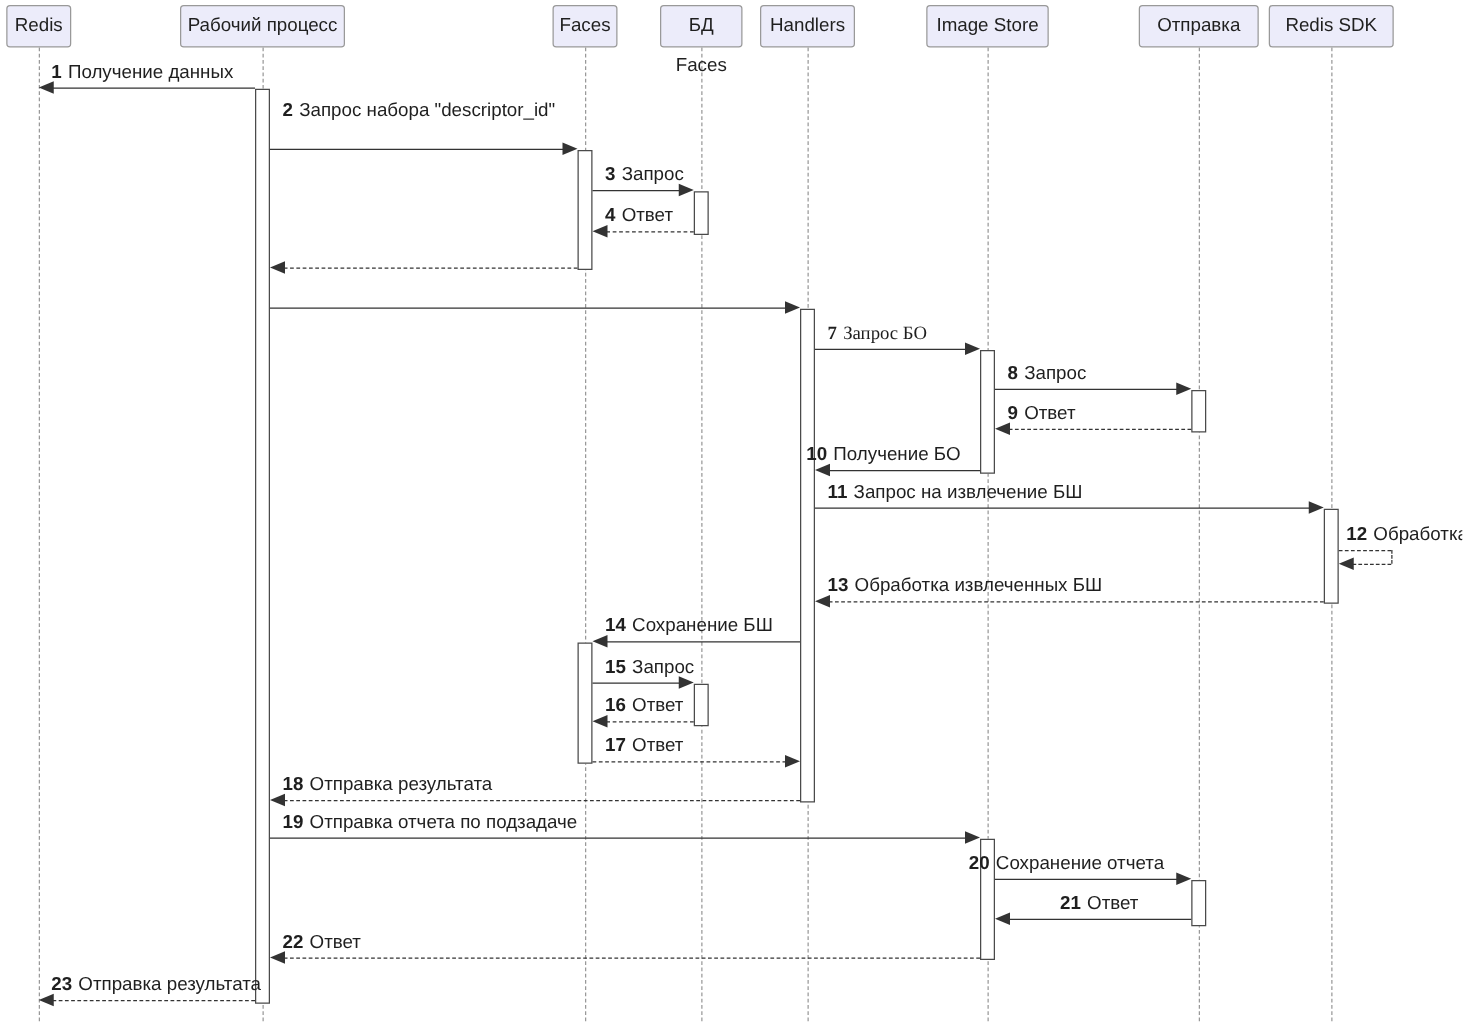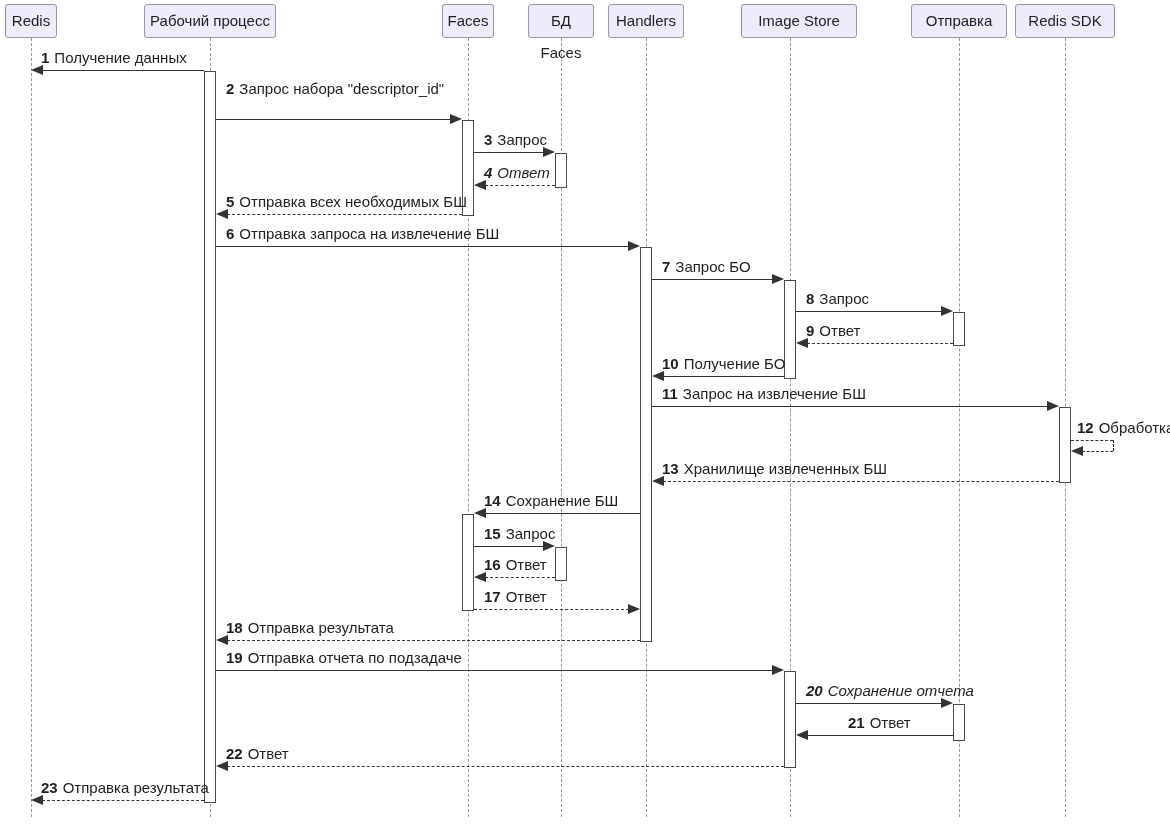--- a/index.html
+++ b/index.html
@@ -47,90 +47,88 @@
     <div class="activation" style="left: 1059px; top: 407px; height: 76px;"></div>
     <div class="activation" style="left: 462px; top: 514px; height: 97px;"></div>
     <div class="activation" style="left: 555px; top: 547px; height: 34px;"></div>
     <div class="activation" style="left: 784px; top: 671px; height: 97px;"></div>
     <div class="activation" style="left: 953px; top: 704px; height: 37px;"></div>
     <div class="pbox" style="left: 5px; width: 52px;"><span>Redis</span></div>
     <div class="pbox" style="left: 144px; width: 132px;"><span>Рабочий процесс</span></div>
     <div class="pbox" style="left: 442px; width: 52px;"><span>Faces</span></div>
     <div class="pbox" style="left: 528px; width: 66px;"><span>БД Faces</span></div>
     <div class="pbox" style="left: 608px; width: 76px;"><span>Handlers</span></div>
-    <div class="pbox" style="left: 741px; width: 116px;"><span>Image Store</span></div>
+    <div class="pbox" style="left: 741px; width: 98px;"><span>Image Store</span></div>
     <div class="pbox" style="left: 911px; width: 96px;"><span>Отправка</span></div>
     <div class="pbox" style="left: 1015px; width: 100px;"><span>Redis SDK</span></div>
     <div class="mline" style="left: 42px; top: 70px; width: 162px;"></div>
     <div class="arrow left" style="left: 31px; top: 65px;"></div>
     <div class="mlabel" style="left: 41px; top: 49px;"><b>1</b><span>Получение данных</span></div>
     <div class="mline" style="left: 216px; top: 119px; width: 235px;"></div>
     <div class="arrow right" style="left: 450px; top: 114px;"></div>
     <div class="mlabel multiline" style="left: 226px; top: 80px;">
       <b>2</b>
       <span class="lineblock">
         <span>Запрос набора "descriptor_id"</span>
       </span>
     </div>
     <div class="mline" style="left: 474px; top: 152px; width: 70px;"></div>
     <div class="arrow right" style="left: 543px; top: 147px;"></div>
     <div class="mlabel" style="left: 484px; top: 131px;"><b>3</b><span>Запрос</span></div>
     <div class="mline dashed" style="left: 485px; top: 185px; width: 70px;"></div>
     <div class="arrow left" style="left: 474px; top: 180px;"></div>
-    <div class="mlabel" style="left: 484px; top: 164px; font-style: italic;"><b>4</b><span>Ответ</span></div>
+    <div class="mlabel" style="left: 484px; top: 164px;"><b>4</b><span>Ответ</span></div>
     <div class="mline dashed" style="left: 227px; top: 214px; width: 235px;"></div>
     <div class="arrow left" style="left: 216px; top: 209px;"></div>
-    <div class="mlabel" style="left: 226px; top: 193px;"><b>5</b><span>Отправка всех необходимых БШ</span></div>
     <div class="mline" style="left: 216px; top: 246px; width: 413px;"></div>
     <div class="arrow right" style="left: 628px; top: 241px;"></div>
-    <div class="mlabel" style="left: 226px; top: 225px;"><b>6</b><span>Отправка запроса на извлечение БШ</span></div>
     <div class="mline" style="left: 652px; top: 279px; width: 121px;"></div>
     <div class="arrow right" style="left: 772px; top: 274px;"></div>
-    <div class="mlabel" style="left: 662px; top: 258px;"><b>7</b><span>Запрос БО</span></div>
+    <div class="mlabel" style="left: 662px; top: 258px; font-family: Liberation Serif, serif;"><b>7</b><span>Запрос БО</span></div>
     <div class="mline" style="left: 796px; top: 311px; width: 146px;"></div>
     <div class="arrow right" style="left: 941px; top: 306px;"></div>
     <div class="mlabel" style="left: 806px; top: 290px;"><b>8</b><span>Запрос</span></div>
     <div class="mline dashed" style="left: 807px; top: 343px; width: 146px;"></div>
     <div class="arrow left" style="left: 796px; top: 338px;"></div>
     <div class="mlabel" style="left: 806px; top: 322px;"><b>9</b><span>Ответ</span></div>
     <div class="mline" style="left: 663px; top: 376px; width: 121px;"></div>
     <div class="arrow left" style="left: 652px; top: 371px;"></div>
-    <div class="mlabel" style="left: 662px; top: 355px;"><b>10</b><span>Получение БО</span></div>
+    <div class="mlabel" style="left: 645px; top: 355px;"><b>10</b><span>Получение БО</span></div>
     <div class="mline" style="left: 652px; top: 406px; width: 396px;"></div>
     <div class="arrow right" style="left: 1047px; top: 401px;"></div>
     <div class="mlabel" style="left: 662px; top: 385px;"><b>11</b><span>Запрос на извлечение БШ</span></div>
     <div class="mline dashed" style="left: 1071px; top: 440px; width: 42px;"></div>
     <div class="vline" style="left: 1113px; top: 440px; height: 11px;"></div>
     <div class="mline dashed" style="left: 1082px; top: 451px; width: 31px;"></div>
     <div class="arrow left" style="left: 1071px; top: 446px;"></div>
     <div class="mlabel" style="left: 1077px; top: 419px;"><b>12</b><span>Обработка</span></div>
     <div class="mline dashed" style="left: 663px; top: 481px; width: 396px;"></div>
     <div class="arrow left" style="left: 652px; top: 476px;"></div>
-    <div class="mlabel" style="left: 662px; top: 460px;"><b>13</b><span>Хранилище извлеченных БШ</span></div>
+    <div class="mlabel" style="left: 662px; top: 460px;"><b>13</b><span>Обработка извлеченных БШ</span></div>
     <div class="mline" style="left: 485px; top: 513px; width: 155px;"></div>
     <div class="arrow left" style="left: 474px; top: 508px;"></div>
     <div class="mlabel" style="left: 484px; top: 492px;"><b>14</b><span>Сохранение БШ</span></div>
     <div class="mline" style="left: 474px; top: 546px; width: 70px;"></div>
     <div class="arrow right" style="left: 543px; top: 541px;"></div>
     <div class="mlabel" style="left: 484px; top: 525px;"><b>15</b><span>Запрос</span></div>
     <div class="mline dashed" style="left: 485px; top: 577px; width: 70px;"></div>
     <div class="arrow left" style="left: 474px; top: 572px;"></div>
     <div class="mlabel" style="left: 484px; top: 556px;"><b>16</b><span>Ответ</span></div>
     <div class="mline dashed" style="left: 474px; top: 609px; width: 155px;"></div>
     <div class="arrow right" style="left: 628px; top: 604px;"></div>
     <div class="mlabel" style="left: 484px; top: 588px;"><b>17</b><span>Ответ</span></div>
     <div class="mline dashed" style="left: 227px; top: 640px; width: 413px;"></div>
     <div class="arrow left" style="left: 216px; top: 635px;"></div>
     <div class="mlabel" style="left: 226px; top: 619px;"><b>18</b><span>Отправка результата</span></div>
     <div class="mline" style="left: 216px; top: 670px; width: 557px;"></div>
     <div class="arrow right" style="left: 772px; top: 665px;"></div>
     <div class="mlabel" style="left: 226px; top: 649px;"><b>19</b><span>Отправка отчета по подзадаче</span></div>
     <div class="mline" style="left: 796px; top: 703px; width: 146px;"></div>
     <div class="arrow right" style="left: 941px; top: 698px;"></div>
-    <div class="mlabel" style="left: 806px; top: 682px; font-style: italic;"><b>20</b><span>Сохранение отчета</span></div>
+    <div class="mlabel" style="left: 775px; top: 682px;"><b>20</b><span>Сохранение отчета</span></div>
     <div class="mline" style="left: 807px; top: 735px; width: 146px;"></div>
     <div class="arrow left" style="left: 796px; top: 730px;"></div>
     <div class="mlabel" style="left: 848px; top: 714px;"><b>21</b><span>Ответ</span></div>
     <div class="mline dashed" style="left: 227px; top: 766px; width: 557px;"></div>
     <div class="arrow left" style="left: 216px; top: 761px;"></div>
     <div class="mlabel" style="left: 226px; top: 745px;"><b>22</b><span>Ответ</span></div>
     <div class="mline dashed" style="left: 42px; top: 800px; width: 162px;"></div>
     <div class="arrow left" style="left: 31px; top: 795px;"></div>
     <div class="mlabel" style="left: 41px; top: 779px;"><b>23</b><span>Отправка результата</span></div>
   </div>

